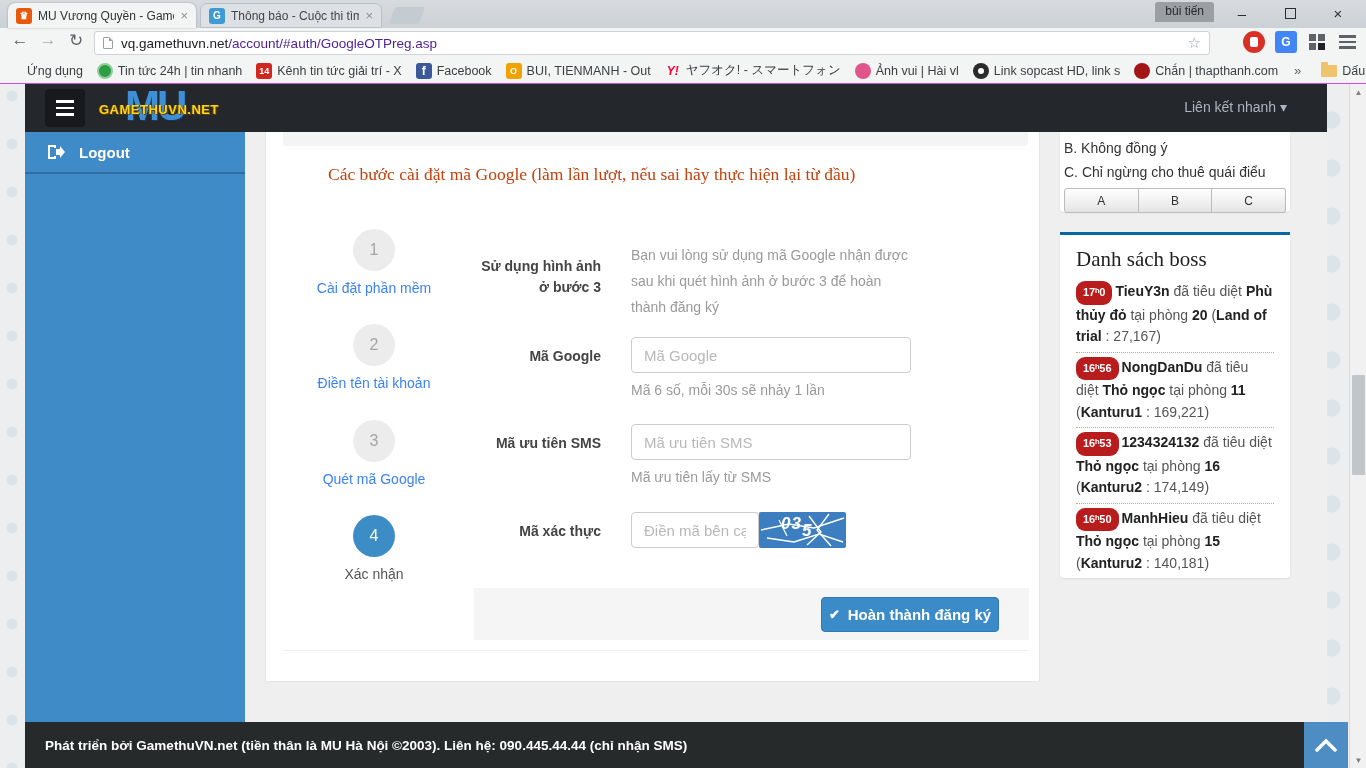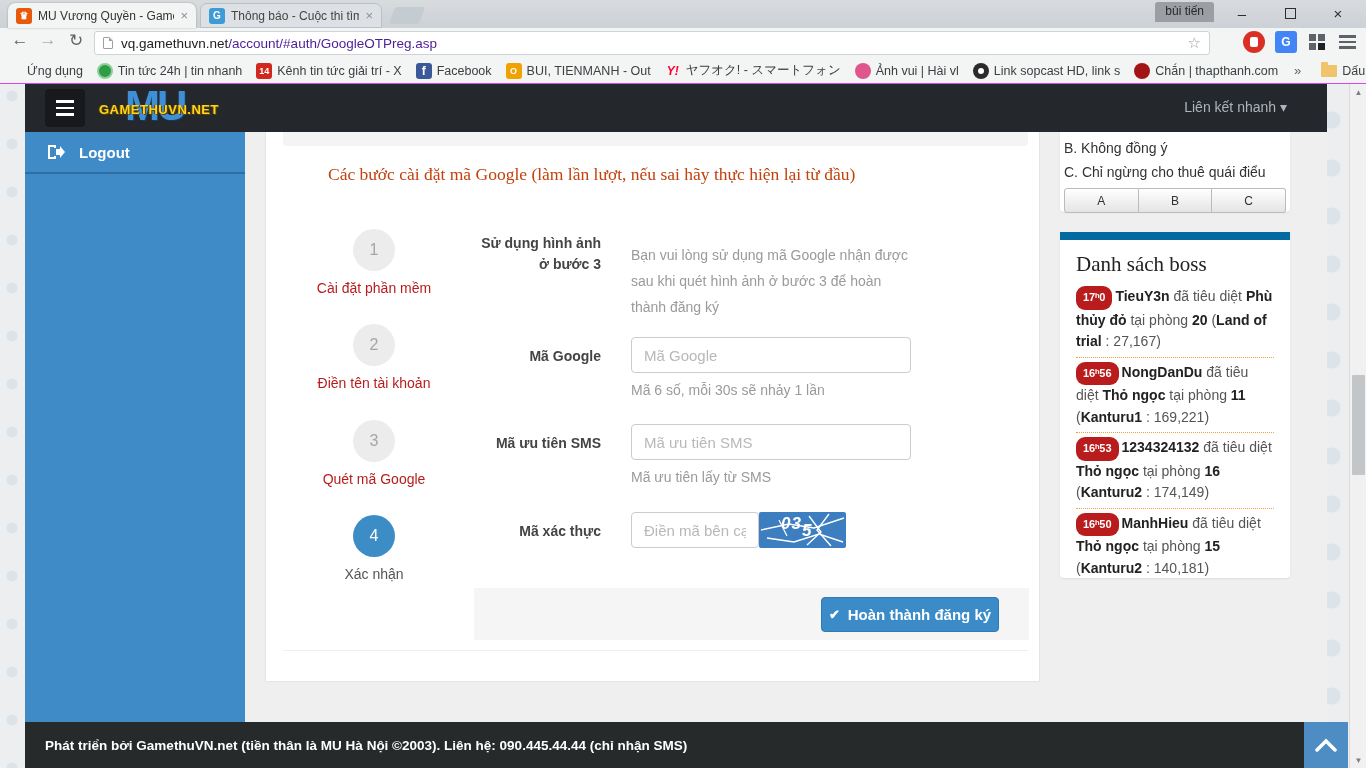--- a/index.html
+++ b/index.html
@@ -100,21 +100,21 @@
   .panel-main { position:absolute; left:265px; top:132px; width:775px; height:550px; background:#fff;
     border:1px solid #e5e5e5; border-top:none; }
   .head-strip { position:absolute; left:17px; top:0; width:745px; height:14px; background:#f4f4f4;
     border-radius:0 0 4px 4px; }
   .main-title { position:absolute; left:34px; top:32px; font-family:"Liberation Serif", serif;
     font-size:17.5px; color:#c2410c;margin-left:28px; }
   .step { position:absolute; width:180px; left:18px; text-align:center; }
   .step .circle { width:42px; height:42px; border-radius:50%; background:#ececec; color:#a5a5a5;
     font-size:16px; display:flex; align-items:center; justify-content:center; margin:0 auto; }
   .step .circle.active { background:#3c8dc5; color:#fff; }
-  .step .slabel { margin-top:9px; font-size:14px; color:#b91c1c; }
+  .step .slabel { margin-top:9px; font-size:14px; color:#3b82f6; }
   .step .slabel.active { color:#555; }
   .frow-label { position:absolute; left:210px; width:125px; text-align:right; font-size:14px;
     font-weight:bold; color:#444; line-height:21px; }
   .fdesc { position:absolute; left:365px; width:288px; font-size:14px; color:#9a9a9a; line-height:26px; }
   .finput { position:absolute; left:365px; width:280px; height:36px; border:1px solid #ccc; border-radius:4px;
     padding:0 12px; font-size:15px; color:#555; font-family:"Liberation Sans", sans-serif; }
   .finput::placeholder { color:#b8b8b8; }
   .fhelp { position:absolute; left:365px; font-size:14px; color:#9a9a9a; }
   .captcha { position:absolute; left:493px; width:87px; height:36px; background:#3d7ec0; border-radius:2px; overflow:hidden; }
   .captcha .digits { position:absolute; left:22px; top:2px; color:#fff; font-weight:bold; font-size:17px;
@@ -131,21 +131,21 @@
     border-radius:0 0 4px 4px; box-shadow:0 1px 2px rgba(0,0,0,.08); padding:4px 4px; }
   .poll-line { font-size:14px; color:#333; line-height:24px; }
   .poll-btns { display:flex; margin-top:4px; }
   .poll-btn { flex:1; height:25px; background:linear-gradient(#ffffff,#e4e4e4); border:1px solid #bbb;
     font-size:12px; color:#333; display:flex; align-items:center; justify-content:center; }
   .poll-btn + .poll-btn { border-left:none; }
   .poll-btn:first-child { border-radius:3px 0 0 3px; }
   .poll-btn:last-child { border-radius:0 3px 3px 0; }
 
   .panel-boss { position:absolute; left:1060px; top:232px; width:230px; height:346px; background:#fff;
-    border-top:8px solid #0369a1; border-radius:0 0 4px 4px; box-shadow:0 1px 2px rgba(0,0,0,.08);
+    border-top:3px solid #0369a1; border-radius:0 0 4px 4px; box-shadow:0 1px 2px rgba(0,0,0,.08);
     padding:12px 16px 0 16px; overflow:hidden; }
   .boss-title { font-family:"Liberation Serif", serif; font-size:21px; color:#222; margin-bottom:9px; }
   .boss-entry { font-size:14px; color:#555; line-height:21.5px; padding-bottom:4px; margin-bottom:4px;
     border-bottom:1px dotted #e8a33d; }
   .boss-entry b { color:#222; }
   .tbadge { display:inline-block; background:#b91c1c; color:#fff; font-size:11px; font-weight:bold;
     border-radius:9px; padding:1px 7px; margin-right:3px; }
 
   
   .app-footer { position:absolute; left:25px; top:722px; width:1302px; height:46px; background:#262a2b;
@@ -313,21 +313,21 @@
     </div>
     <div class="step" style="top:288px">
       <div class="circle">3</div>
       <div class="slabel">Quét mã Google</div>
     </div>
     <div class="step" style="top:383px">
       <div class="circle active">4</div>
       <div class="slabel active">Xác nhận</div>
     </div>
 
-    <div class="frow-label" style="top:101px">Sử dụng hình ảnh ở bước 3</div>
+    <div class="frow-label" style="top:124px">Sử dụng hình ảnh ở bước 3</div>
     <div class="fdesc" style="top:110px">Bạn vui lòng sử dụng mã Google nhận được sau khi quét hình ảnh ở bước 3 để hoàn thành đăng ký</div>
 
     <div class="frow-label" style="top:214px">Mã Google</div>
     <input class="finput" style="top: 205px;" placeholder="Mã Google">
     <div class="fhelp" style="top:250px">Mã 6 số, mỗi 30s sẽ nhảy 1 lần</div>
 
     <div class="frow-label" style="top:301px">Mã ưu tiên SMS</div>
     <input class="finput" style="top: 292px;" placeholder="Mã ưu tiên SMS">
     <div class="fhelp" style="top:337px">Mã ưu tiên lấy từ SMS</div>
 

